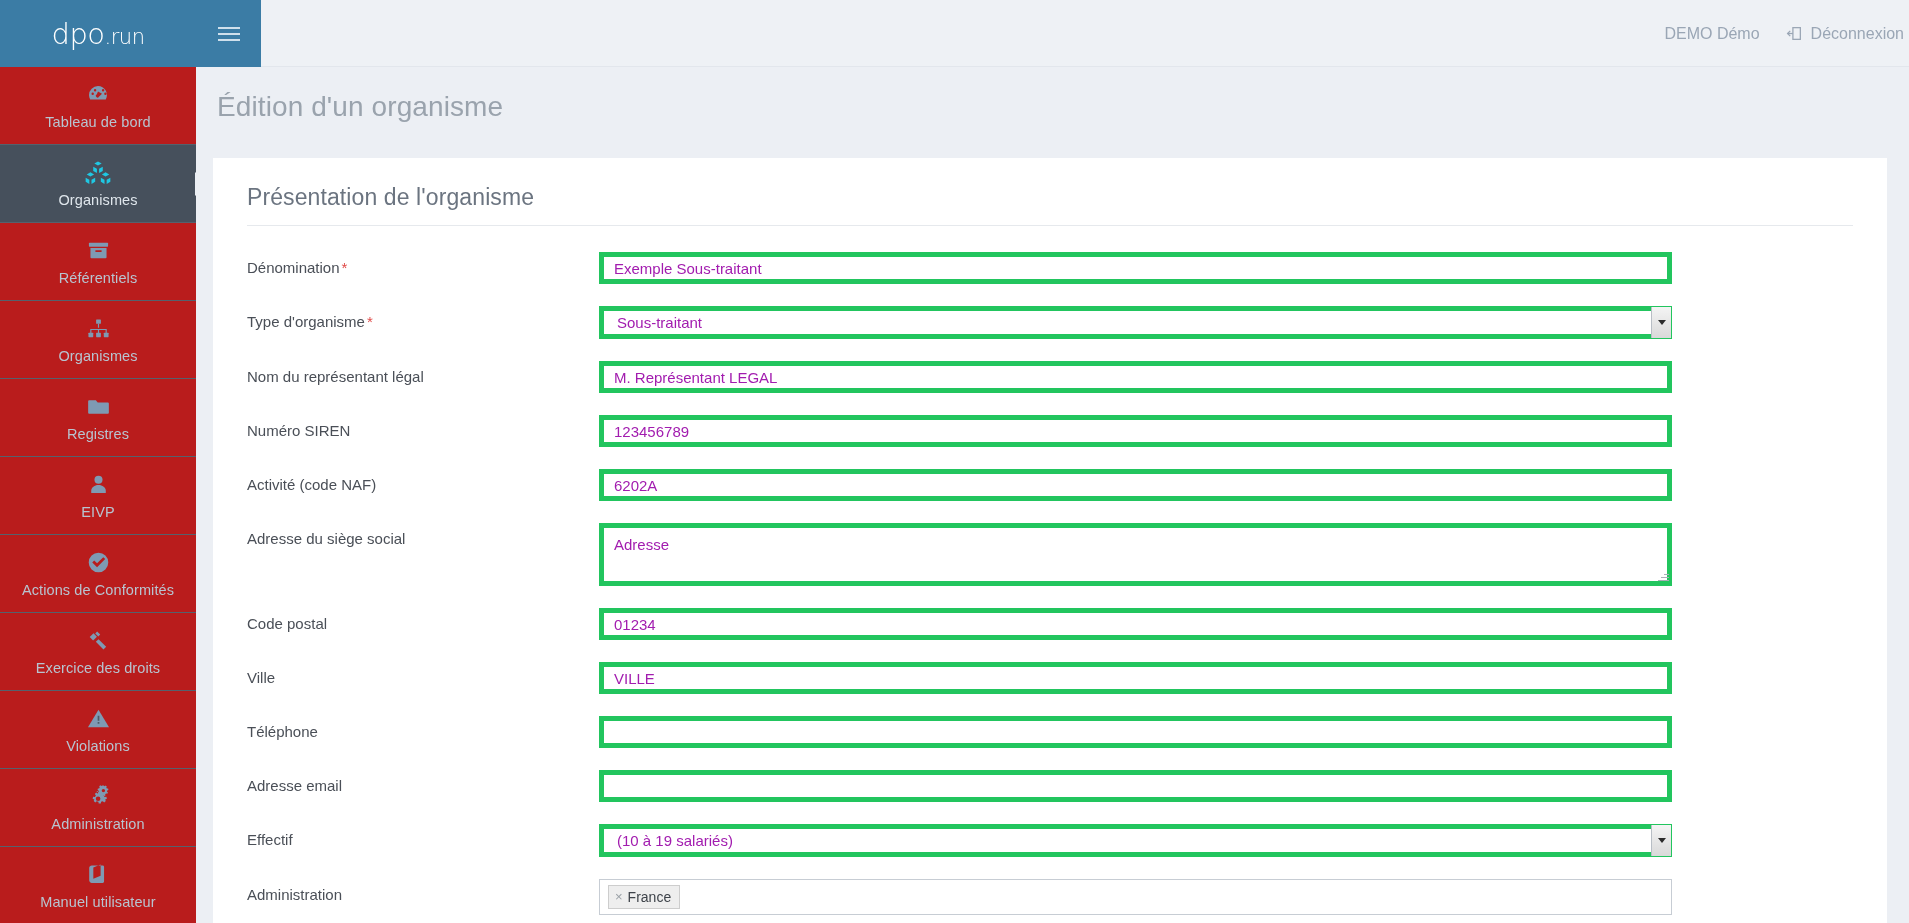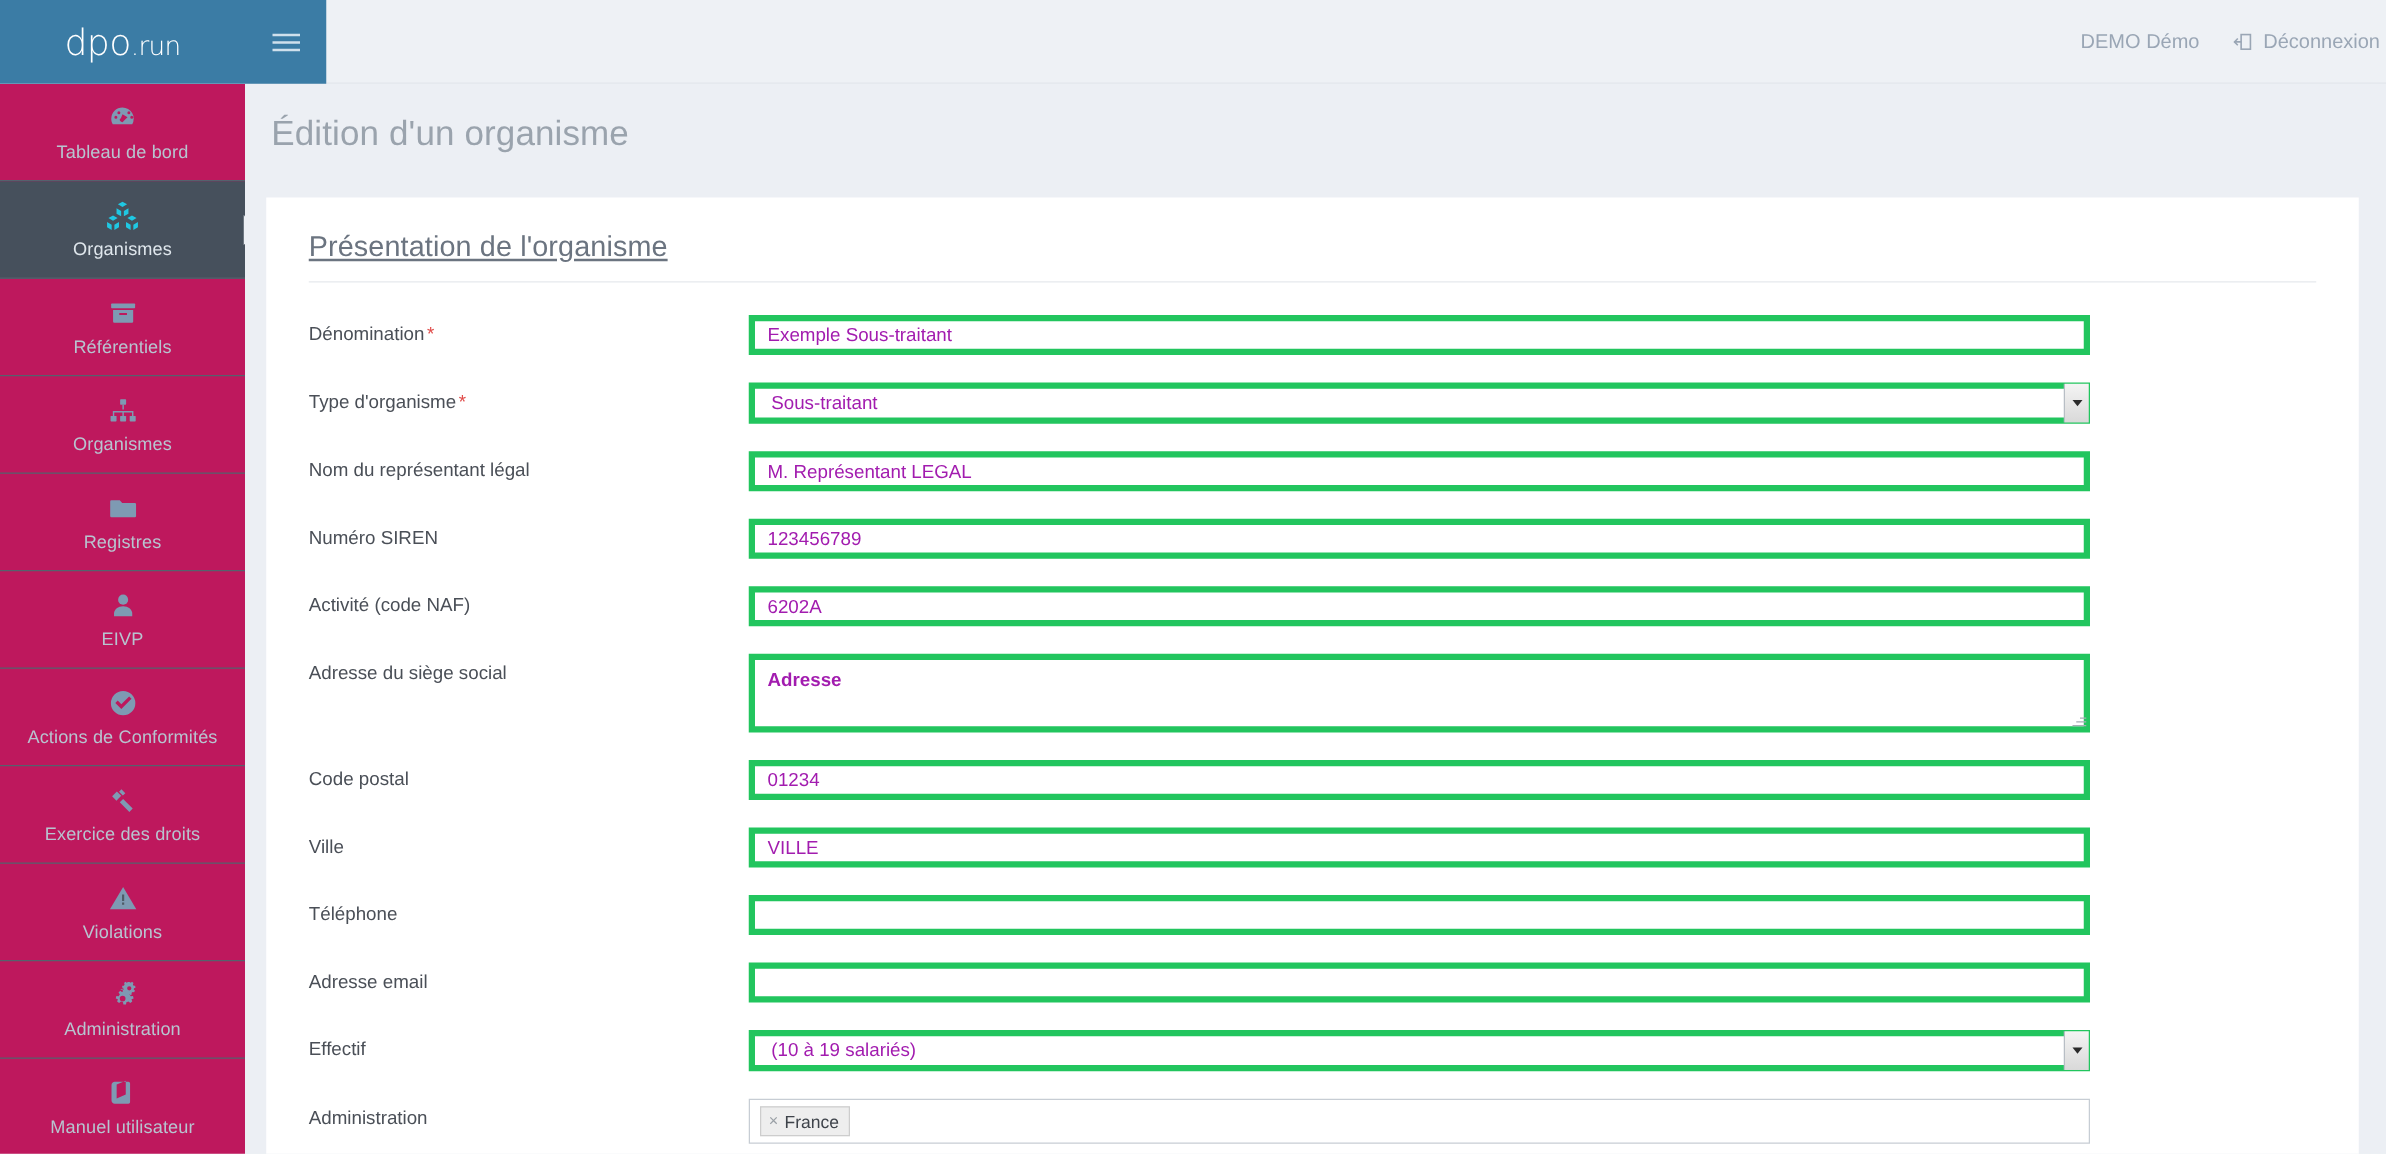--- a/index.html
+++ b/index.html
@@ -54,21 +54,21 @@
   .logout {
     display: flex; align-items: center; gap: 8px;
     color: #9aa6b5; font-size: 16px; cursor: pointer; text-decoration: none;
   }
   .logout svg { display: block; }
 
   
   .sidebar {
     position: absolute; top: 67px; left: 0;
     width: 196px; height: 856px;
-    background: #be185d;
+    background: #b91c1c;
     overflow: hidden;
   }
   .nav-item {
     position: relative;
     height: 78px;
     border-bottom: 1px solid #55616d;
     display: flex; flex-direction: column;
     align-items: center; justify-content: center;
     gap: 7px;
     cursor: pointer;
@@ -120,21 +120,20 @@
     padding: 26px 34px 0 34px;
   }
   .card-title {
     font-size: 23px;
     font-weight: 300;
     color: #6b7480;
     padding: 0 0 14px 0;
     border-bottom: 1px solid #e6e9ed;
     margin: 0 0 26px 0;
     letter-spacing: 0.1px;
-    text-decoration: underline;
   }
 
   
   .form-row {
     display: flex;
     align-items: flex-start;
     margin-bottom: 22px;
   }
   .form-label {
     width: 352px;
@@ -185,21 +184,20 @@
     border-right: 4px solid transparent;
     border-top: 5px solid #2b2b2b;
   }
 
   textarea.inp {
     height: 63px;
     padding: 7px 10px;
     line-height: 1.35;
     resize: none;
     display: block;
-    font-weight: bold;
   }
   .ta-wrap { position: relative; }
   .ta-grip {
     position: absolute; right: 3px; bottom: 4px;
     width: 12px; height: 12px;
     pointer-events: none;
   }
   .ta-grip i {
     position: absolute; right: 0; background: #a8aeb6; height: 1px;
   }

